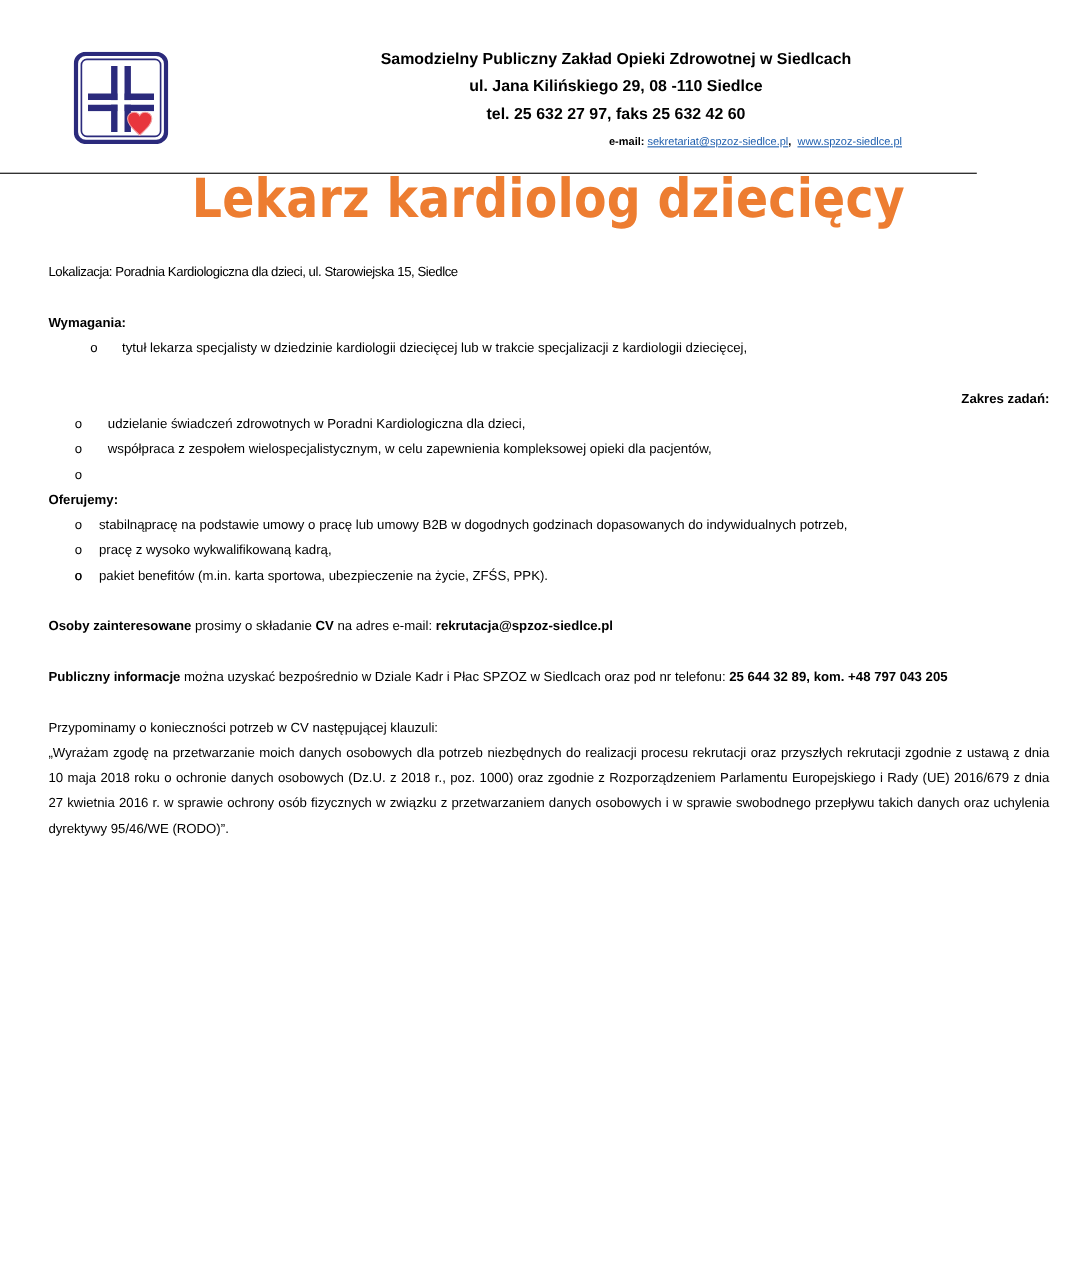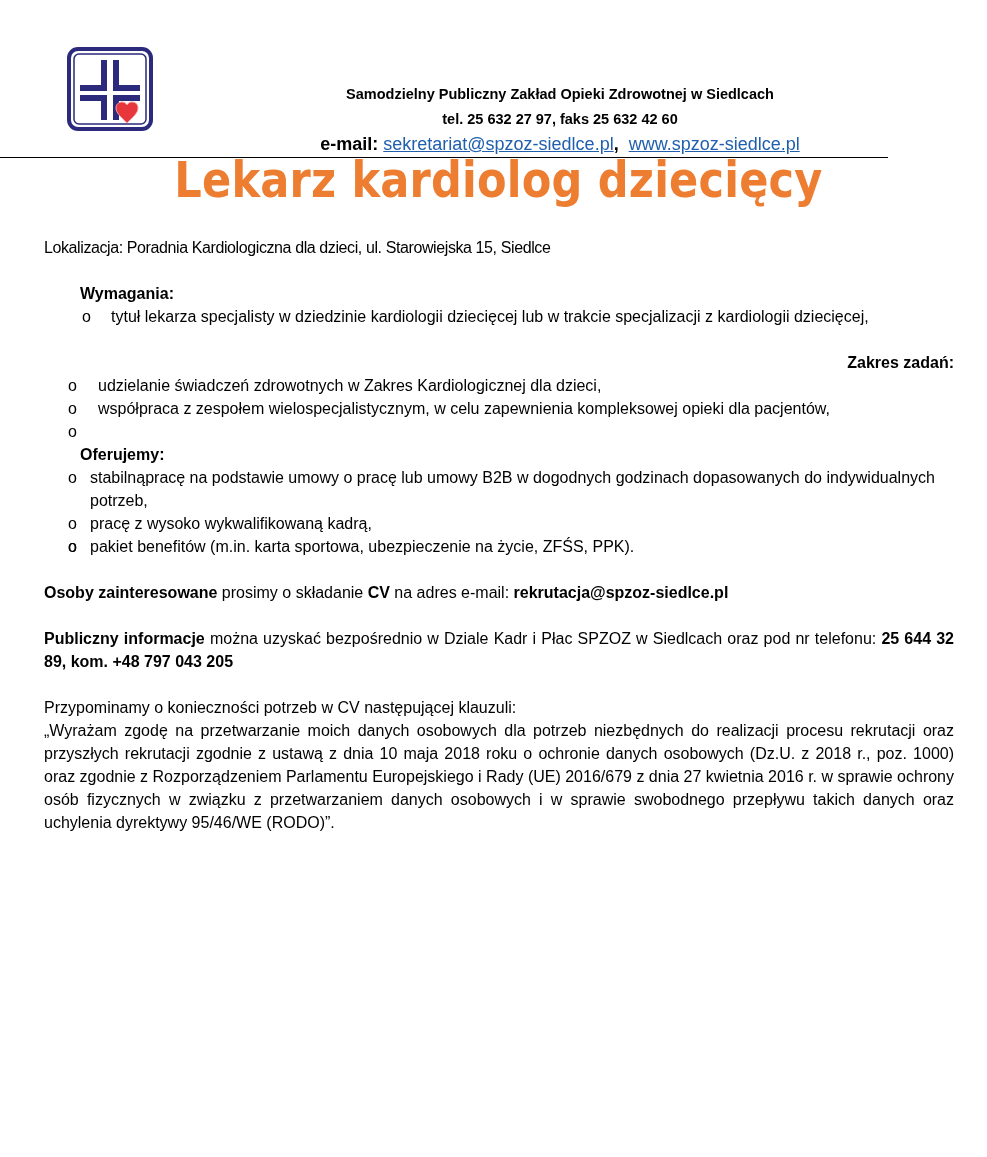--- a/index.html
+++ b/index.html
@@ -1,30 +1,30 @@
 <!DOCTYPE html>
 <html><head>
 <meta charset="utf-8">
 <style>
   html, body { margin: 0; padding: 0; background: #ffffff; }
   body { width: 987px; height: 1157px; position: relative; overflow: hidden;
          font-family: "Liberation Sans", "DejaVu Sans", sans-serif; color: #000; }
   .logo { position: absolute; left: 67px; top: 47px; width: 86px; height: 84px; }
   .header { position: absolute; left: 300px; top: 42px; width: 520px; text-align: center;
-            font-weight: bold; font-size: 14.5px; line-height: 25px; margin-top: 40px; }
-  .header .email-line { font-size: 18px; }
+            font-weight: bold; font-size: 14.5px; line-height: 25px; }
+  .header .email-line { font-size: 10px; text-align: right; }
   .header a { color: #1f5fae; text-decoration: underline; font-weight: normal; }
   .rule { position: absolute; left: 0; top: 157px; width: 888px; height: 0; border-top: 1.5px solid #000; }
   .title { position: absolute; left: 0; top: 152px; width: 997px; text-align: center;
            font-size: 49px; font-weight: bold; color: #ED7D31; letter-spacing: 0.2px;
            font-family: "DejaVu Sans", "Liberation Sans", sans-serif; transform: scaleX(0.88); transform-origin: center; }
-  .body { position: absolute; left: 44px; top: 236px; width: 910px; font-size: 16px; line-height: 23px; }
+  .body { position: absolute; left: 44px; top: 236px; width: 910px; font-size: 12px; line-height: 23px; }
   .p { margin: 0; }
   .gap { height: 23px; }
-  .h { font-weight: bold; margin-left: 36px; }
+  .h { font-weight: bold; }
   ul.o { list-style: none; margin: 0; padding: 0; }
   ul.o li { position: relative; }
   ul.o li .b { position: absolute; top: 0; }
   .req li { padding-left: 67px; }
   .req li .b { left: 38px; }
   .tasks li { padding-left: 54px; }
   .tasks li .b { left: 24px; }
   .offer li { padding-left: 46px; }
   .offer li .b { left: 24px; }
   .just { text-align: justify; }
@@ -46,20 +46,21 @@
     <rect x="13" y="48" width="60" height="6" fill="#2b2a7c"></rect>
 
     <rect x="40" y="13" width="6" height="60" fill="#fff"></rect>
     <rect x="13" y="44" width="60" height="4" fill="#fff"></rect>
     <path d="M60 76 C54 70 49 66 49 61 C49 57 52 55 55 55 C57 55 59 56 60 58 C61 56 63 55 65 55 C68 55 71 57 71 61 C71 66 66 70 60 76 Z" fill="#e8363d" stroke="#f2a2a5" stroke-width="1"></path>
   </svg>
 </div>
 
 <div class="header">
   <div>Samodzielny Publiczny Zakład Opieki Zdrowotnej w Siedlcach</div>
+  <div>ul. Jana Kilińskiego 29, 08 -110 Siedlce</div>
   <div>tel. 25 632 27 97, faks 25 632 42 60</div>
   <div class="email-line">
     <span>e-mail:</span>
     <a>sekretariat@spzoz-siedlce.pl</a><span>,</span>&nbsp;
     <a>www.spzoz-siedlce.pl</a>
   </div>
 </div>
 
 <div class="rule"></div>
 
@@ -70,21 +71,21 @@
   <div class="gap"></div>
 
   <p class="p h">Wymagania:</p>
   <ul class="o req">
     <li><span class="b">o</span><span>tytuł lekarza specjalisty w dziedzinie kardiologii dziecięcej lub w trakcie specjalizacji z kardiologii dziecięcej,</span></li>
   </ul>
   <div class="gap"></div>
 
   <p class="p h zh">Zakres zadań:</p>
   <ul class="o tasks">
-    <li><span class="b">o</span><span>udzielanie świadczeń zdrowotnych w Zakres Kardiologicznej dla dzieci,</span></li>
+    <li><span class="b">o</span><span>udzielanie świadczeń zdrowotnych w Poradni Kardiologiczna dla dzieci,</span></li>
     <li><span class="b">o</span><span>współpraca z zespołem wielospecjalistycznym, w celu zapewnienia kompleksowej opieki dla pacjentów,</span></li>
     <li><span class="b">o</span></li>
   </ul>
   <div class="gap"></div>
 
   <p class="p h">Oferujemy:</p>
   <ul class="o offer">
     <li><span class="b">o</span><span>stabilnąpracę na podstawie umowy o pracę lub umowy B2B w dogodnych godzinach dopasowanych do indywidualnych potrzeb,</span></li>
     <li><span class="b">o</span><span>pracę z wysoko wykwalifikowaną kadrą,</span></li>
     <li><span class="b">o</span></li>

